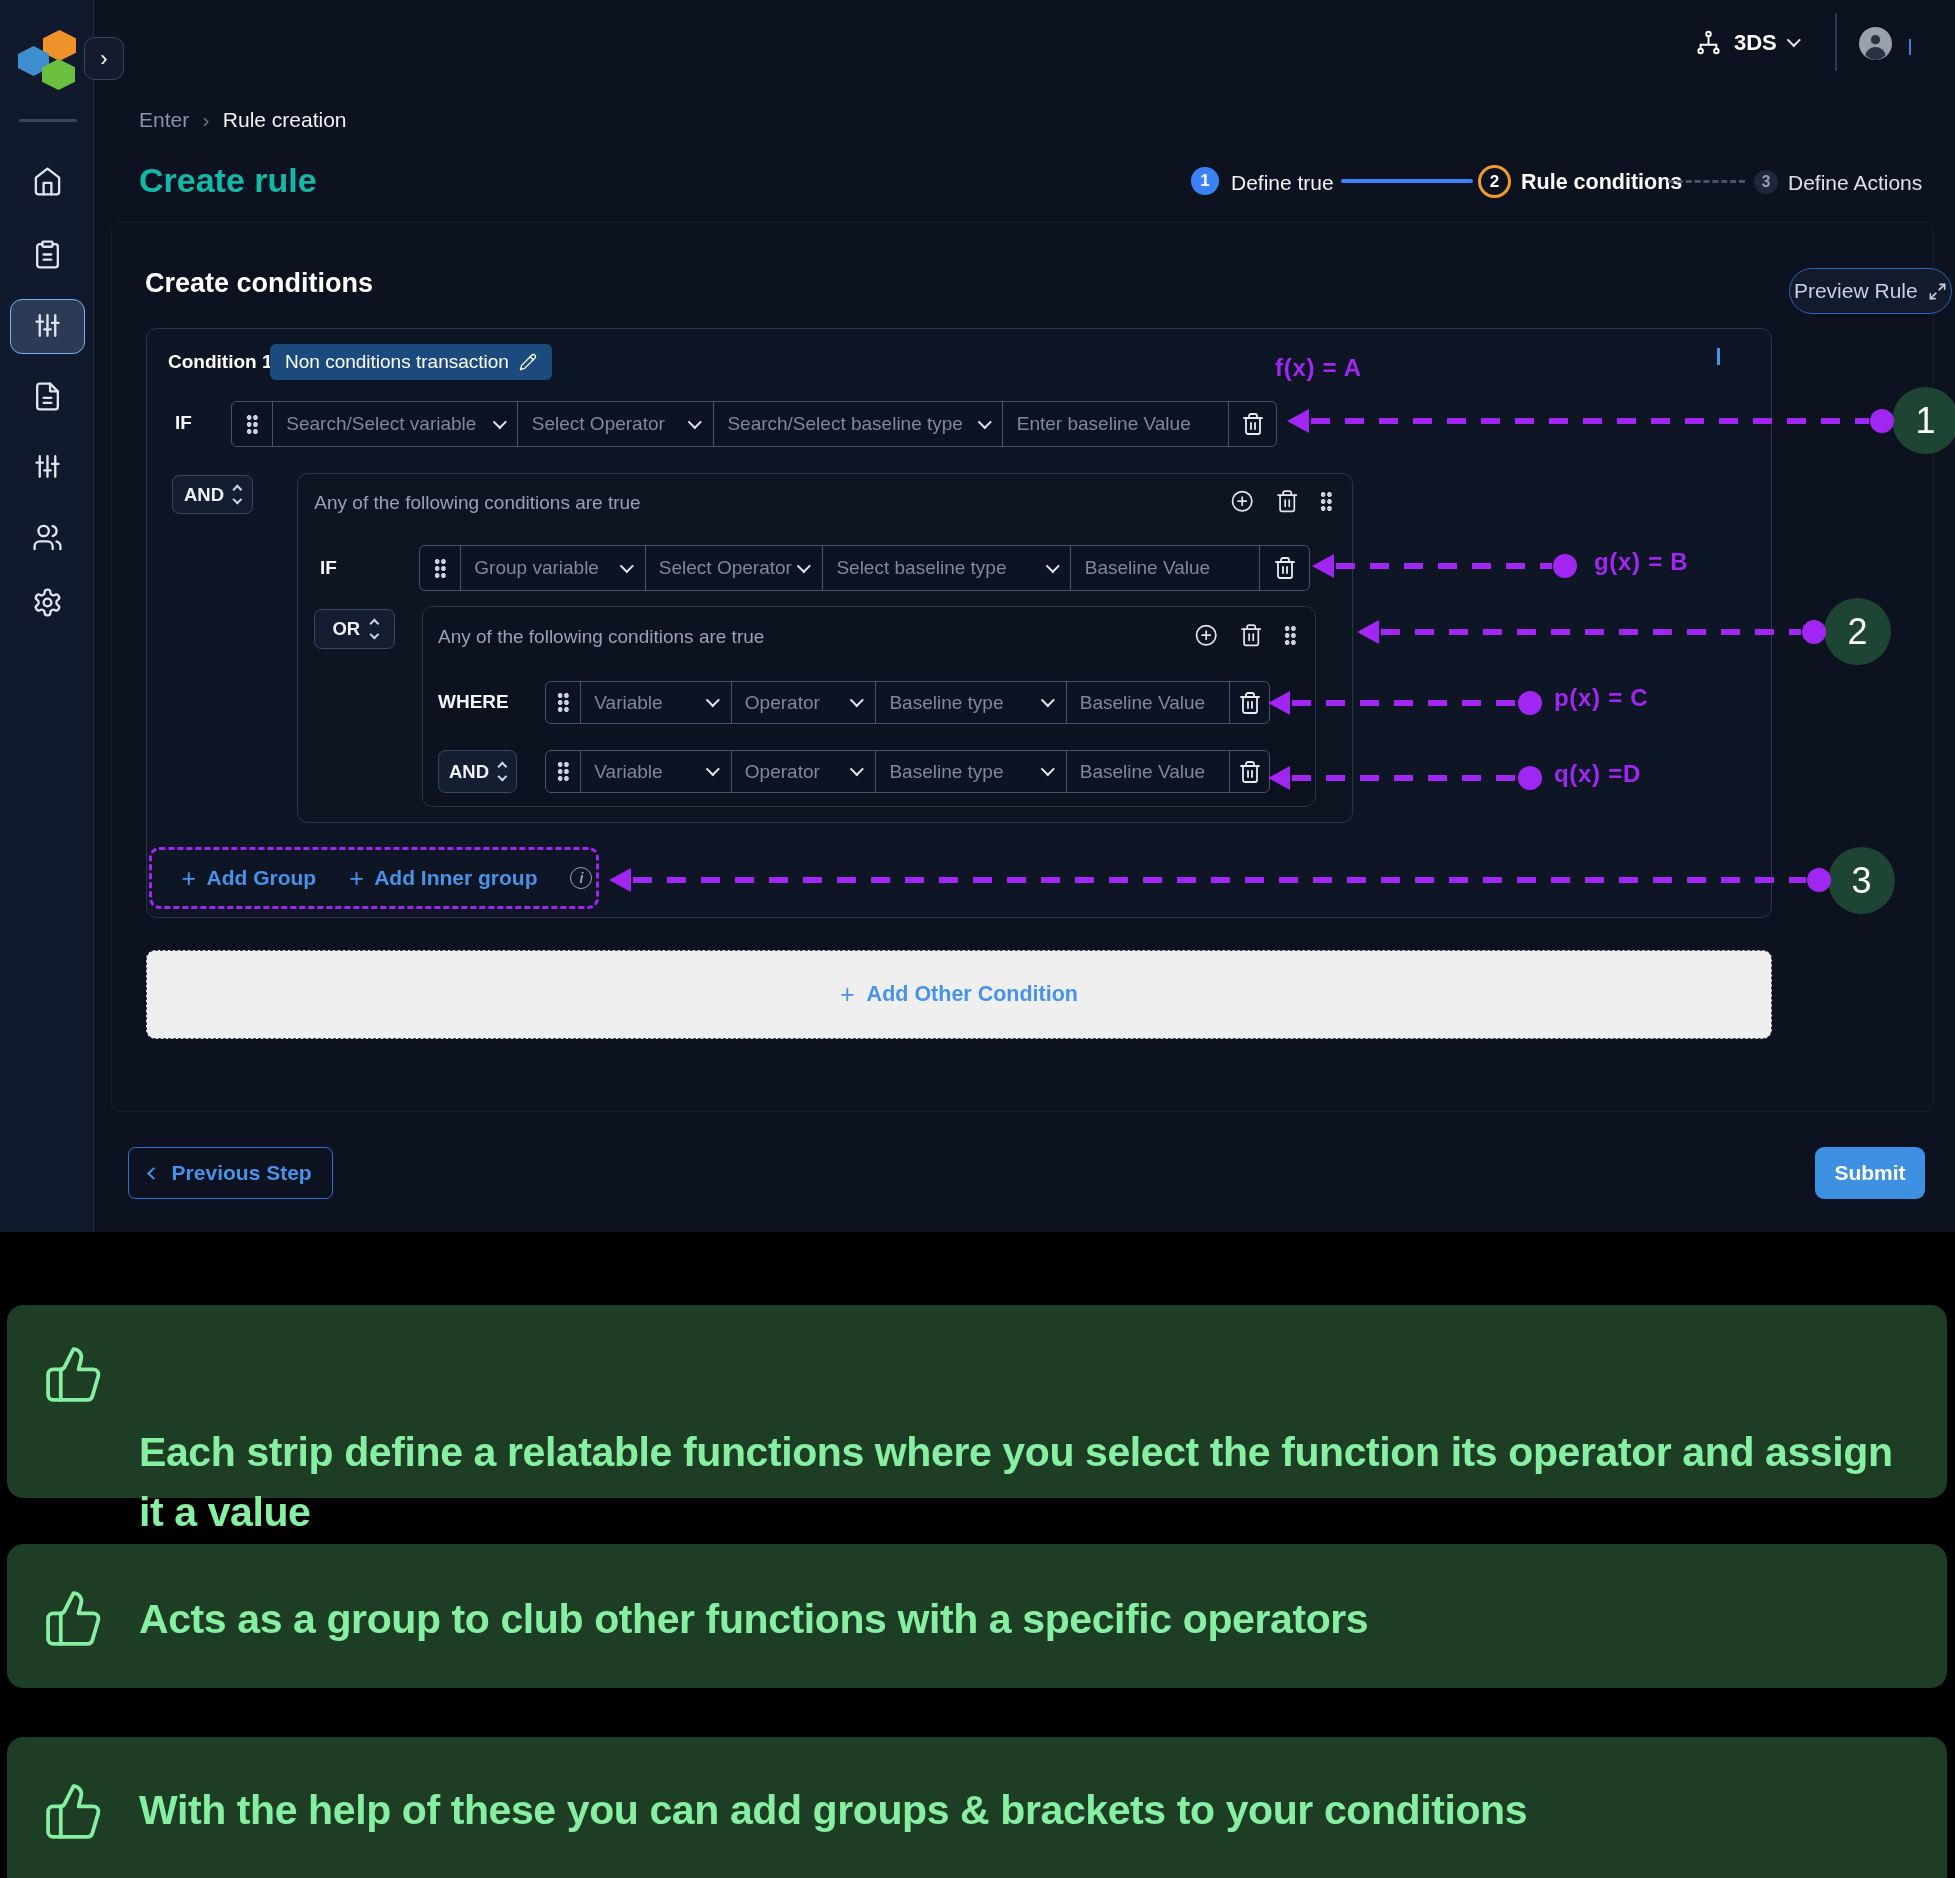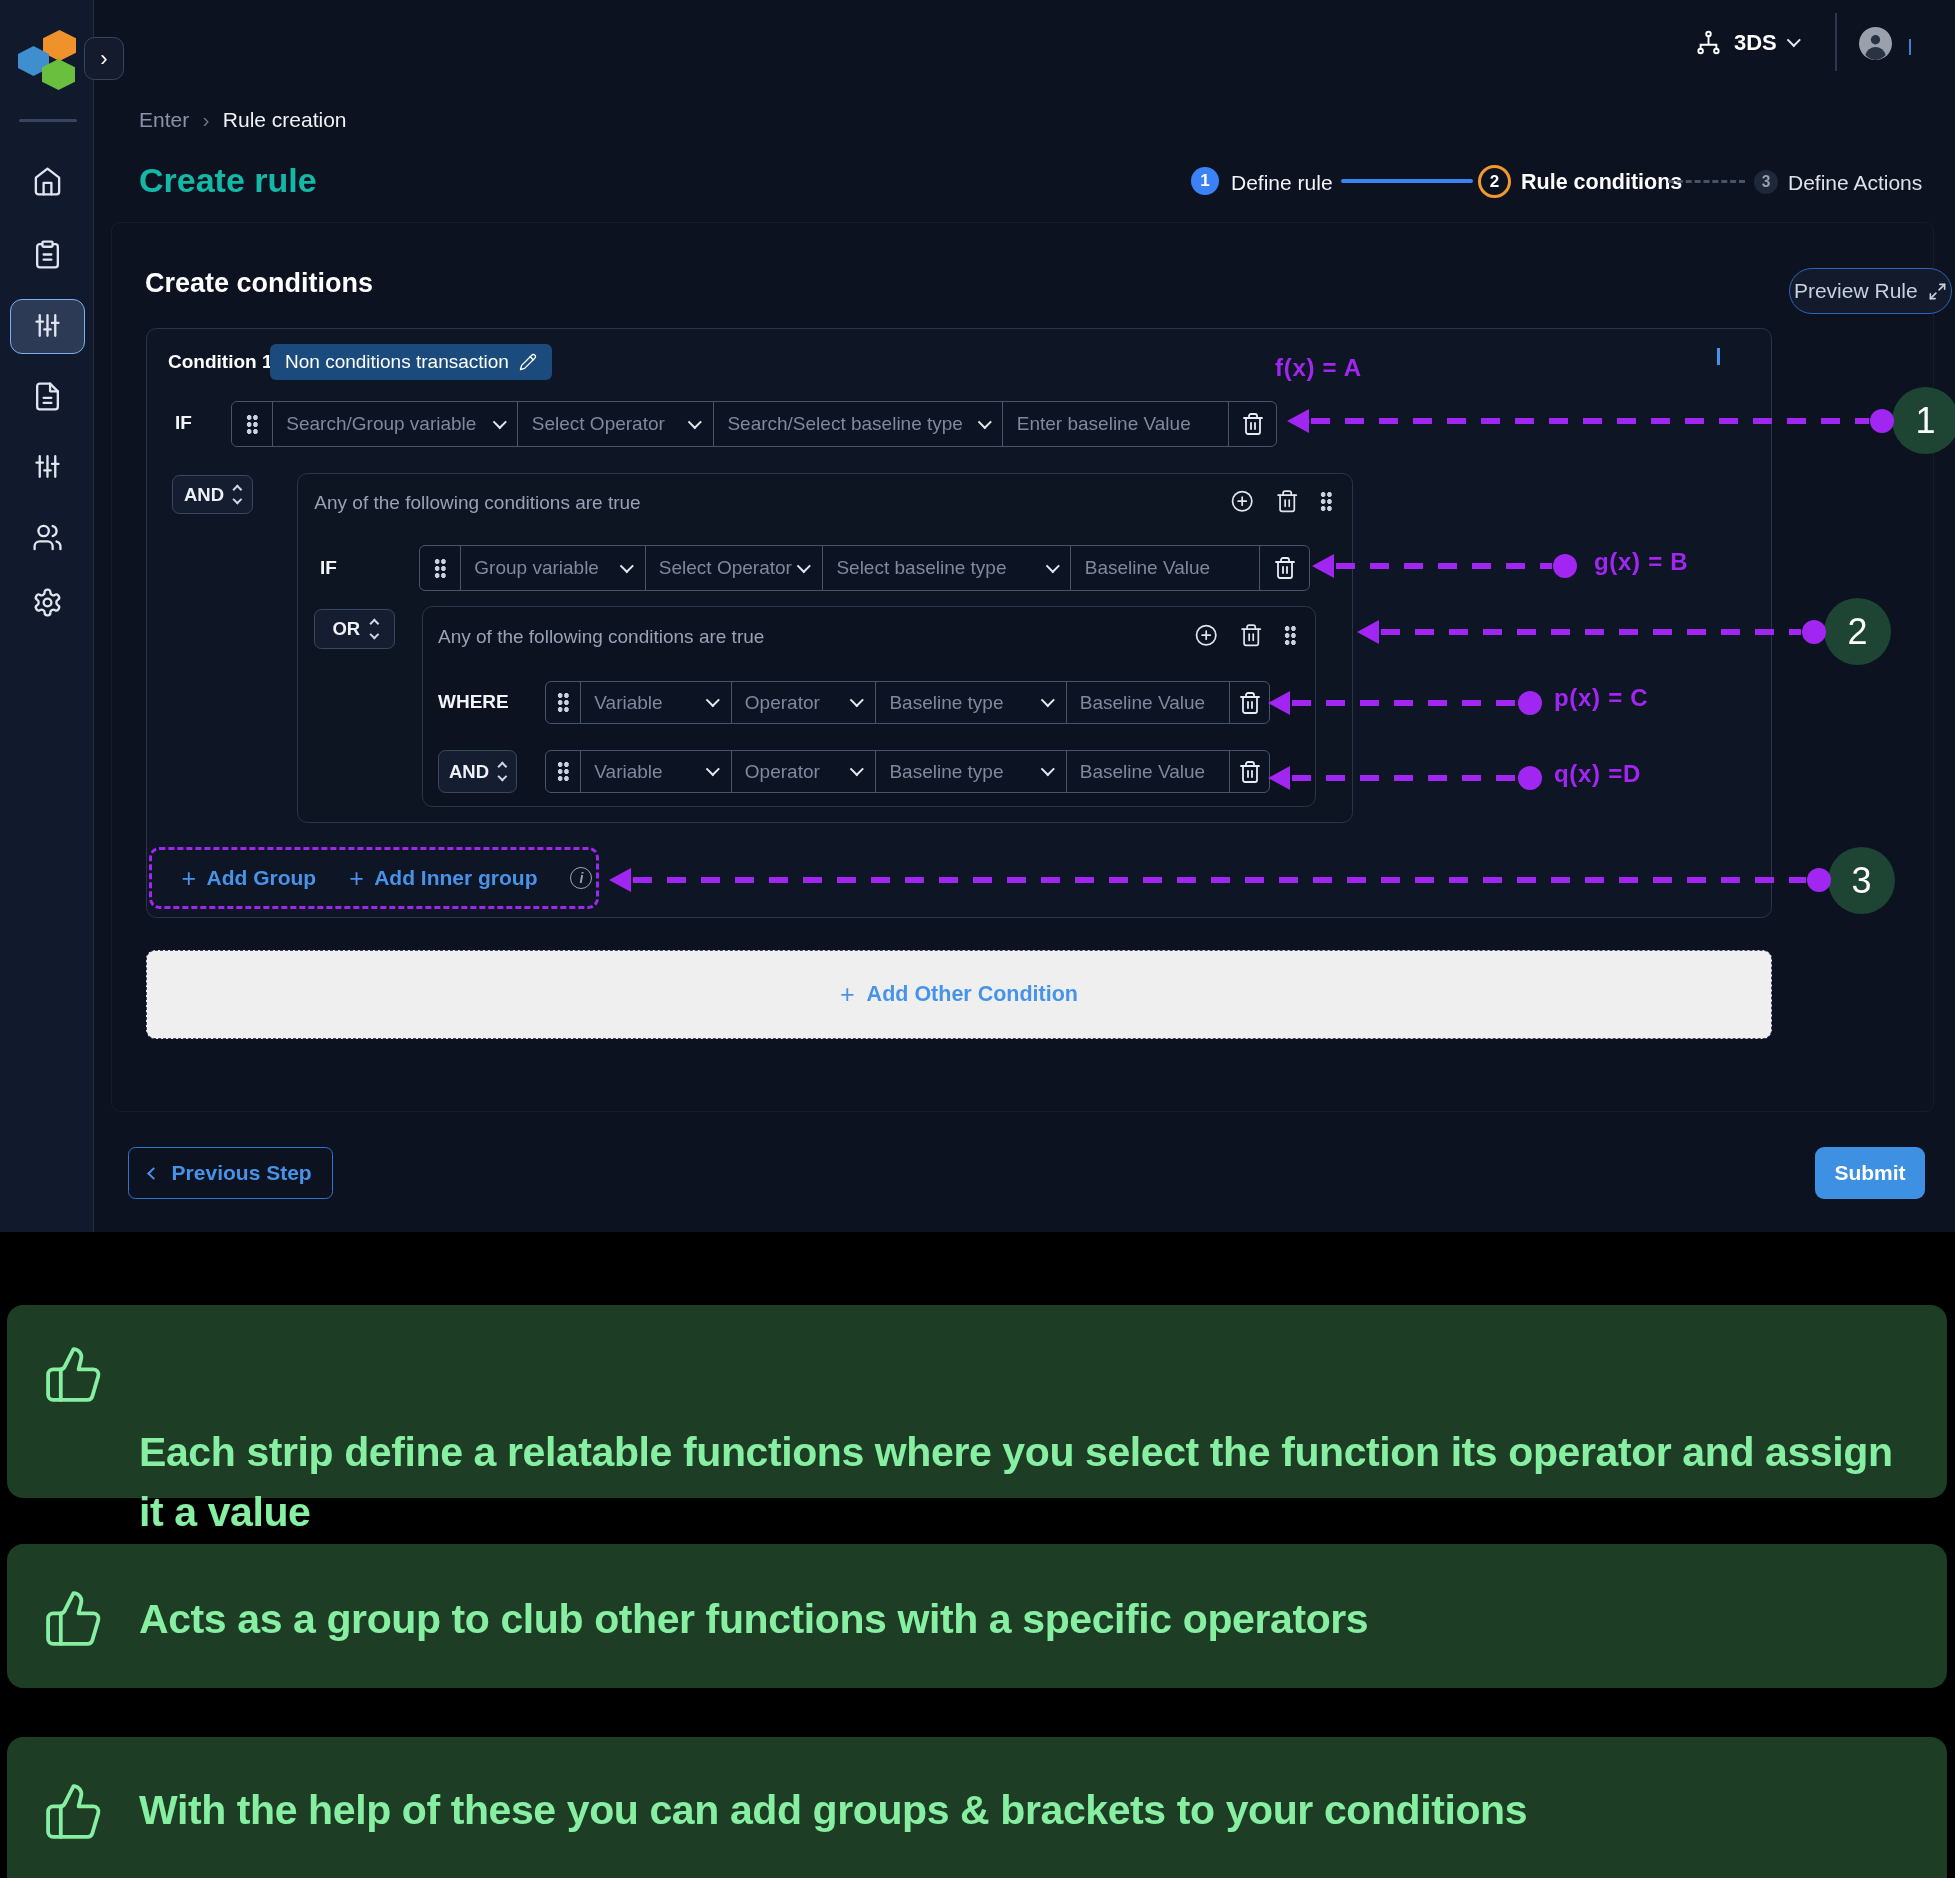--- a/index.html
+++ b/index.html
@@ -196,21 +196,21 @@
     <span class="bc-root">Enter</span>
     <span class="bc-sep">›</span>
     <span class="bc-cur">Rule creation</span>
   </nav>
   <h1 class="page-title">Create rule</h1>
 
   <div>
     <div class="stepc" style="left:1191px;top:167px;width:28px;height:28px;background:#3b82f6;color:#fff;font-size:17px">
         <span>1</span>
       </div>
-    <span class="step-label" style="left:1231px;top:171px;color:#f2f4f8">Define rule</span>
+    <span class="step-label" style="left:1231px;top:171px;color:#f2f4f8">Define true</span>
     <div class="abs" style="left:1341px;top:179px;width:132px;height:3.7px;background:#3b82f6;border-radius:2.2px"></div>
     <div class="stepc" style="left:1478px;top:165px;width:33px;height:33px;border:3px solid #f09a2d;background:var(--bg);color:#fff;font-size:17px">
         <span>2</span>
       </div>
     <span class="step-label" style="left:1521px;top:170px;color:#fff;font-weight:700;font-size:21.5px">Rule conditions</span>
     <div class="abs" style="left:1668px;top:180px;width:77px;border-top:3px dashed #4a5366"></div>
     <div class="stepc" style="left:1754px;top:170px;width:24px;height:24px;background:#1f2838;color:#98a1b4;font-size:15.6px">
         <span>3</span>
       </div>
     <span class="step-label" style="left:1788px;top:171px;color:#dde1ea">Define Actions</span>
@@ -238,21 +238,21 @@
         </svg>
     </div>
     <div class="abs" style="left:1570px;top:22px"><span class="chev-u"></span></div>
 
     <span class="kw" style="left:28px;top:83px">IF</span>
     <div class="frow" style="left:84px;top:72px;width:1046px;height:46px">
       <div class="fcell dragcell" style="width:41px">
           <span class="dots"></span>
         </div>
       <div class="fcell" style="width:246px">
-          <span>Search/Group variable</span>
+          <span>Search/Select variable</span>
           <span class="chev-d"></span>
         </div>
       <div class="fcell" style="width:196px">
           <span>Select Operator</span>
           <span class="chev-d"></span>
         </div>
       <div class="fcell" style="width:290px">
           <span>Search/Select baseline type</span>
           <span class="chev-d"></span>
         </div>

